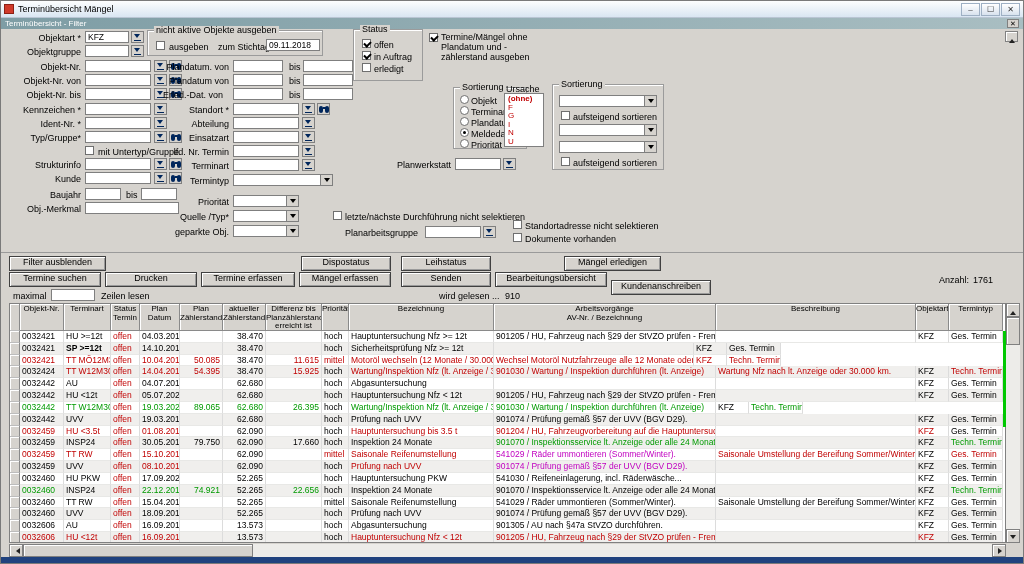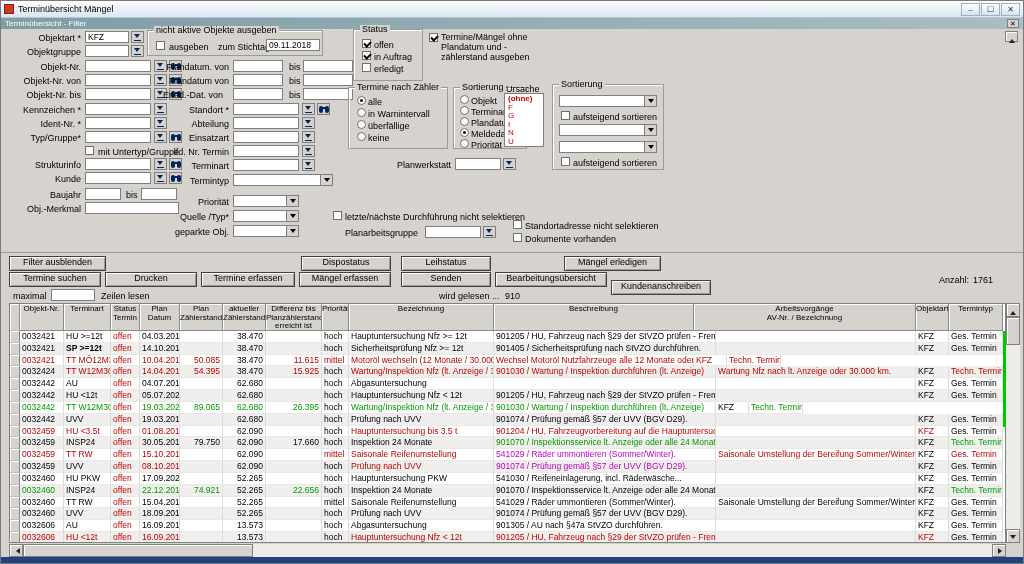--- a/index.html
+++ b/index.html
@@ -194,31 +194,20 @@
       <span class="lbl" style="left:20px;top:10px">offen</span>
       <span class="cb on" style="left:8px;top:21px"></span>
       <span class="lbl" style="left:20px;top:22px">in Auftrag</span>
       <span class="cb" style="left:8px;top:33px"></span>
       <span class="lbl" style="left:20px;top:34px">erledigt</span>
     </div>
 
     <span class="cb on" style="left:428px;top:4px"></span>
     <span class="lbl" style="left:440px;top:3px;width:112px;white-space:normal;line-height:10px">Termine/Mängel ohne Plandatum und -zählerstand ausgeben</span>
 
-    <div class="grp" style="left:347px;top:58px;width:100px;height:62px">
-      <span class="legend">Termine nach Zähler</span>
-      <span class="rb on" style="left:8px;top:8px"></span>
-      <span class="lbl" style="left:19px;top:9px">alle</span>
-      <span class="rb" style="left:8px;top:20px"></span>
-      <span class="lbl" style="left:19px;top:21px">in Warnintervall</span>
-      <span class="rb" style="left:8px;top:32px"></span>
-      <span class="lbl" style="left:19px;top:33px">überfällige</span>
-      <span class="rb" style="left:8px;top:44px"></span>
-      <span class="lbl" style="left:19px;top:45px">keine</span>
-    </div>
 
     <div class="grp" style="left:452px;top:58px;width:74px;height:62px">
       <span class="legend">Sortierung</span>
       <span class="rb" style="left:6px;top:7px"></span>
       <span class="lbl" style="left:17px;top:8px">Objekt</span>
       <span class="rb" style="left:6px;top:18px"></span>
       <span class="lbl" style="left:17px;top:19px">Terminart</span>
       <span class="rb" style="left:6px;top:29px"></span>
       <span class="lbl" style="left:17px;top:30px">Plandatum</span>
       <span class="rb on" style="left:6px;top:40px"></span>
@@ -298,23 +287,23 @@
 Datum</div>
         <div class="ghc" style="width:43px">Plan
 Zählerstand</div>
         <div class="ghc" style="width:43px">aktueller
 Zählerstand</div>
         <div class="ghc" style="width:56px">Differenz bis
 Planzählerstand
 erreicht ist</div>
         <div class="ghc" style="width:27px">Priorität</div>
         <div class="ghc" style="width:145px">Bezeichnung</div>
-        <div class="ghc" style="width:200px">Beschreibung</div>
         <div class="ghc" style="width:222px">Arbeitsvorgänge
 AV-Nr. / Bezeichnung</div>
+        <div class="ghc" style="width:200px">Beschreibung</div>
         <div class="ghc" style="width:33px">Objektart</div>
         <div class="ghc" style="width:54px">Termintyp</div>
       </div>
     <div>
         <div class="grow">
           <div class="gsel"></div>
           <div class="gc" style="width:44px;">0032421</div>
           <div class="gc" style="width:47px;">HU &gt;=12t</div>
           <div class="gc" style="width:29px;color:#c00000;">offen</div>
           <div class="gc" style="width:40px;">04.03.2019</div>
@@ -332,21 +321,20 @@
           <div class="gsel"></div>
           <div class="gc" style="width:44px;">0032421</div>
           <div class="gc" style="width:47px;font-weight:bold;">SP &gt;=12t</div>
           <div class="gc" style="width:29px;color:#c00000;">offen</div>
           <div class="gc" style="width:40px;">14.10.2019</div>
           <div class="gc" style="width:43px;text-align:right;"></div>
           <div class="gc" style="width:43px;text-align:right;">38.470</div>
           <div class="gc" style="width:56px;text-align:right;"></div>
           <div class="gc" style="width:27px;">hoch</div>
           <div class="gc" style="width:145px;">Sicherheitsprüfung Nfz &gt;= 12t</div>
-          <div class="gc" style="width:222px;">901405 / Sicherheitsprüfung nach StVZO durchführen.</div>
           <div class="gc" style="width:200px;"></div>
           <div class="gc" style="width:33px;">KFZ</div>
           <div class="gc" style="width:54px;">Ges. Termin</div>
         </div>
         <div class="grow">
           <div class="gsel"></div>
           <div class="gc" style="width:44px;color:#c00000;">0032421</div>
           <div class="gc" style="width:47px;color:#c00000;">TT MÖ12M30</div>
           <div class="gc" style="width:29px;color:#c00000;">offen</div>
           <div class="gc" style="width:40px;color:#c00000;">10.04.2016</div>

